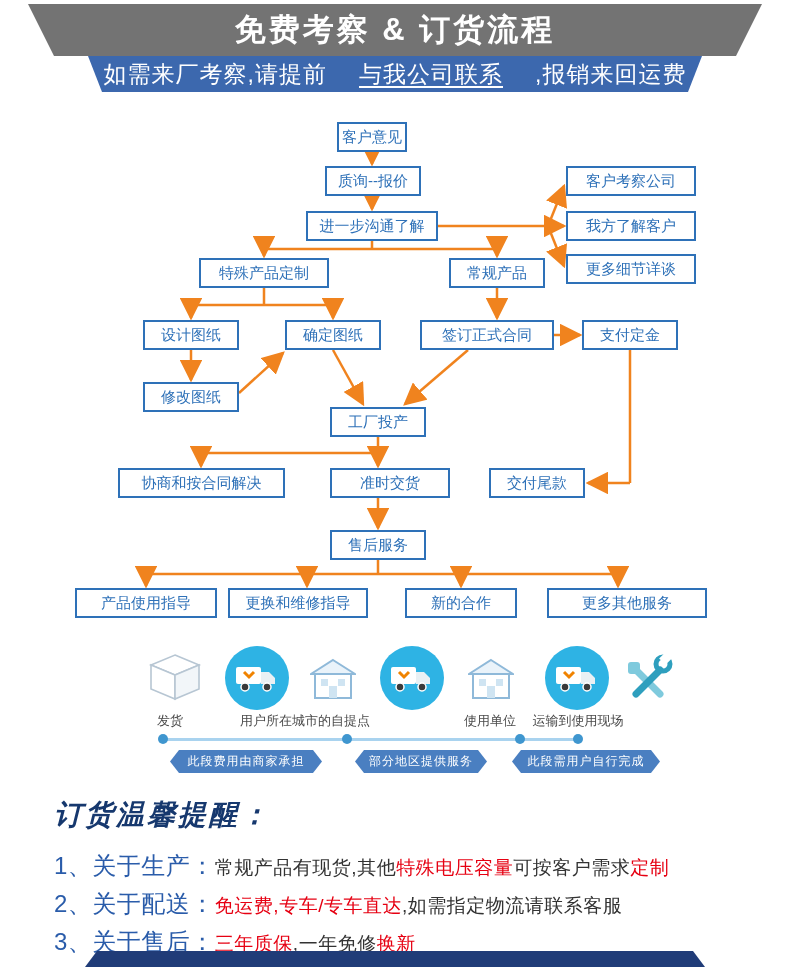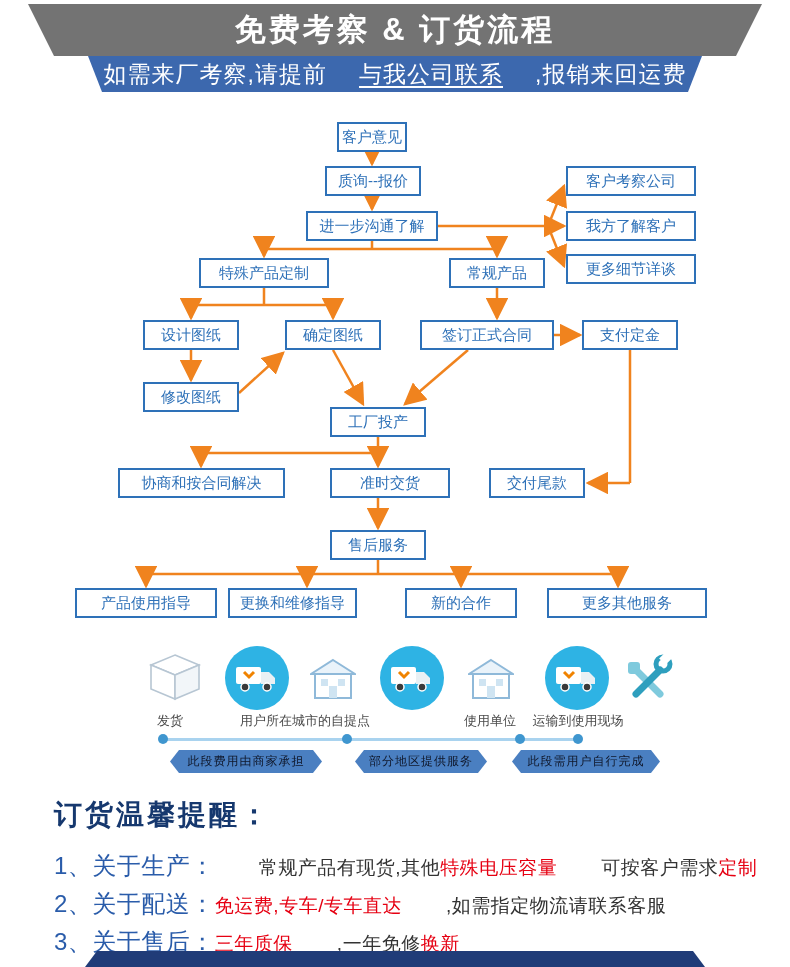--- a/index.html
+++ b/index.html
@@ -41,34 +41,34 @@
   .tline {
     position:absolute; left:163px; top:738px; width:415px; height:3px;
     background:#a9d3ef; border-radius:2px;
   }
   .dot {
     position:absolute; top:734px; width:10px; height:10px;
     border-radius:50%; background:#3f96cf;
   }
   .tag {
     position:absolute; top:750px; height:23px; background:#4a7fc1;
-    color:#0f172a; font-size:12px; letter-spacing:1px;
+    color:#ffffff; font-size:12px; letter-spacing:1px;
     display:flex; align-items:center; justify-content:center;
     clip-path:polygon(0 50%,9px 0,calc(100% - 9px) 0,100% 50%,calc(100% - 9px) 100%,9px 100%);
   }
   
   .rem-title {
     position:absolute; left:54px; top:796px;
-    font-size:28px; font-weight:bold; color:#16386e; letter-spacing:3px;
+    font-size:28px; font-weight:bold; color:#16386e; letter-spacing:3px;font-style:italic;
   }
   .rem-item {
     position:absolute; left:54px; font-size:19px; white-space:nowrap; letter-spacing:0.5px;
   }
   .rem-item .pre { color:#2a5caa; font-size:24px; }
-  .seg.black { color:#333;margin-left:44px; }
+  .seg.black { color:#333; }
   .seg.red   { color:#e60012; }
   .bottom-bar {
     position:absolute; left:85px; right:85px; bottom:0; height:16px;
     background:#203c78;
     clip-path:polygon(12px 0,calc(100% - 12px) 0,100% 100%,0 100%);
   }
 </style>
 </head>
 <body>
 
@@ -127,21 +127,21 @@
 <div class="node" style="left:285px;top:320px;width:96px">确定图纸</div>
 <div class="node" style="left:420px;top:320px;width:134px">签订正式合同</div>
 <div class="node" style="left:582px;top:320px;width:96px">支付定金</div>
 <div class="node" style="left:143px;top:382px;width:96px">修改图纸</div>
 <div class="node" style="left:330px;top:407px;width:96px">工厂投产</div>
 <div class="node" style="left:118px;top:468px;width:167px">协商和按合同解决</div>
 <div class="node" style="left:330px;top:468px;width:120px">准时交货</div>
 <div class="node" style="left:489px;top:468px;width:96px">交付尾款</div>
 <div class="node" style="left:330px;top:530px;width:96px">售后服务</div>
 <div class="node" style="left:75px;top:588px;width:142px">产品使用指导</div>
-<div class="node" style="left:228px;top:588px;width:129px">更换和维修指导</div>
+<div class="node" style="left:228px;top:588px;width:140px">更换和维修指导</div>
 <div class="node" style="left:405px;top:588px;width:112px">新的合作</div>
 <div class="node" style="left:547px;top:588px;width:160px">更多其他服务</div>
 
 <div class="lg-icon" style="left:148px;top:652px">
   <svg width="54" height="50" viewBox="0 0 54 50">
     <polygon points="27,3 51,13 27,23 3,13" fill="#fff" stroke="#b7c6d3" stroke-width="1.6"></polygon>
     <polygon points="3,13 27,23 27,47 3,37" fill="#fff" stroke="#b7c6d3" stroke-width="1.6"></polygon>
     <polygon points="51,13 27,23 27,47 51,37" fill="#f2f6f9" stroke="#b7c6d3" stroke-width="1.6"></polygon>
   </svg>
 </div>

